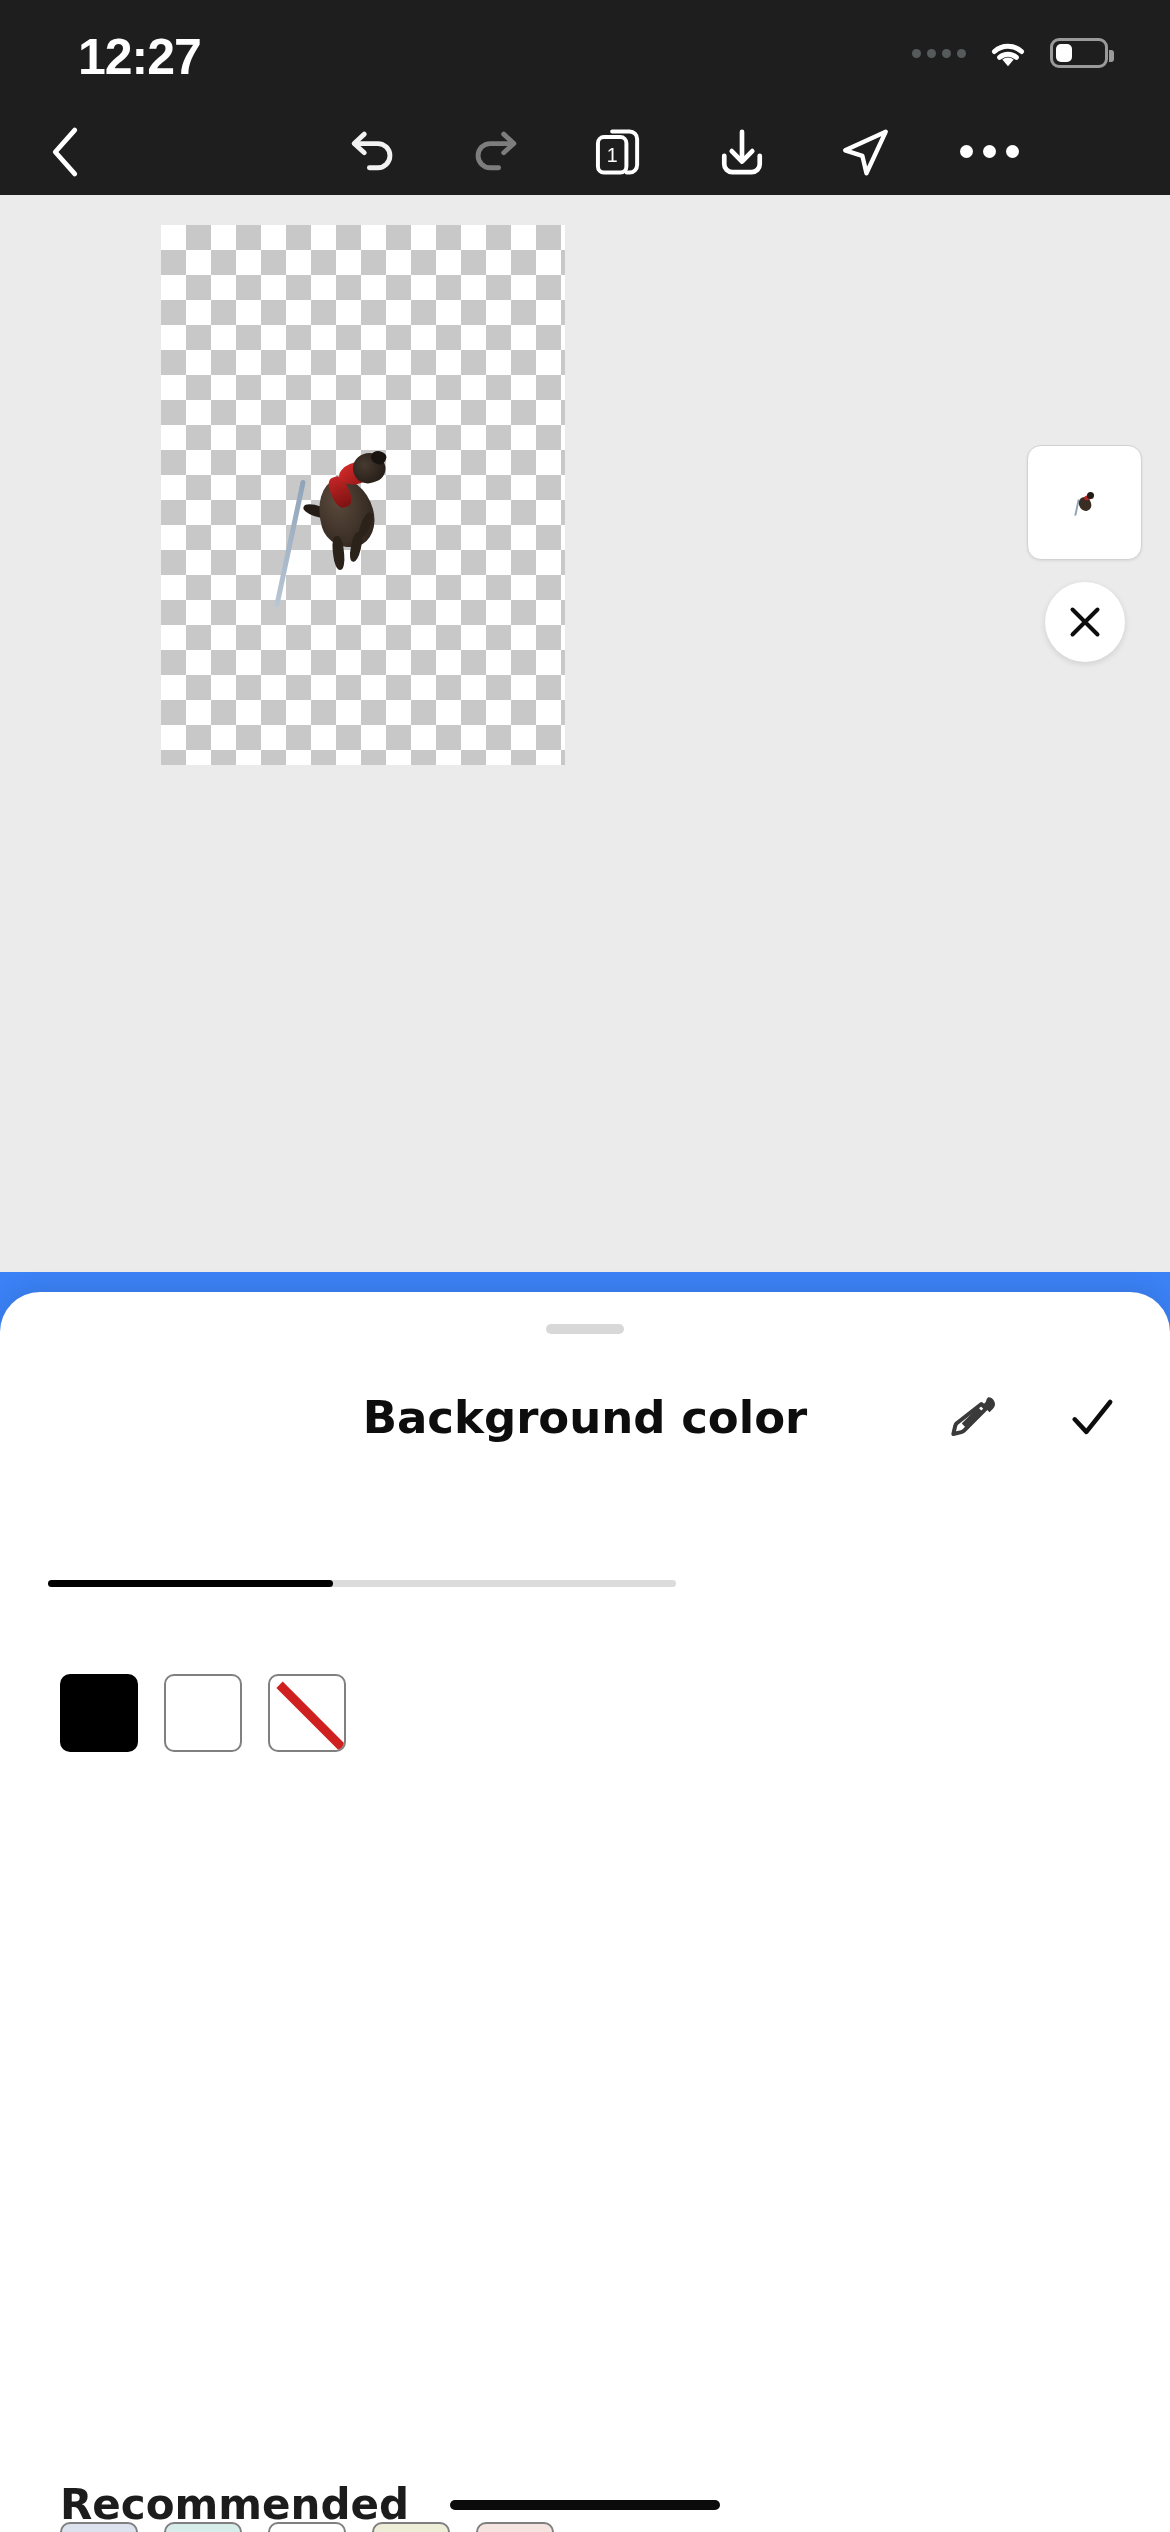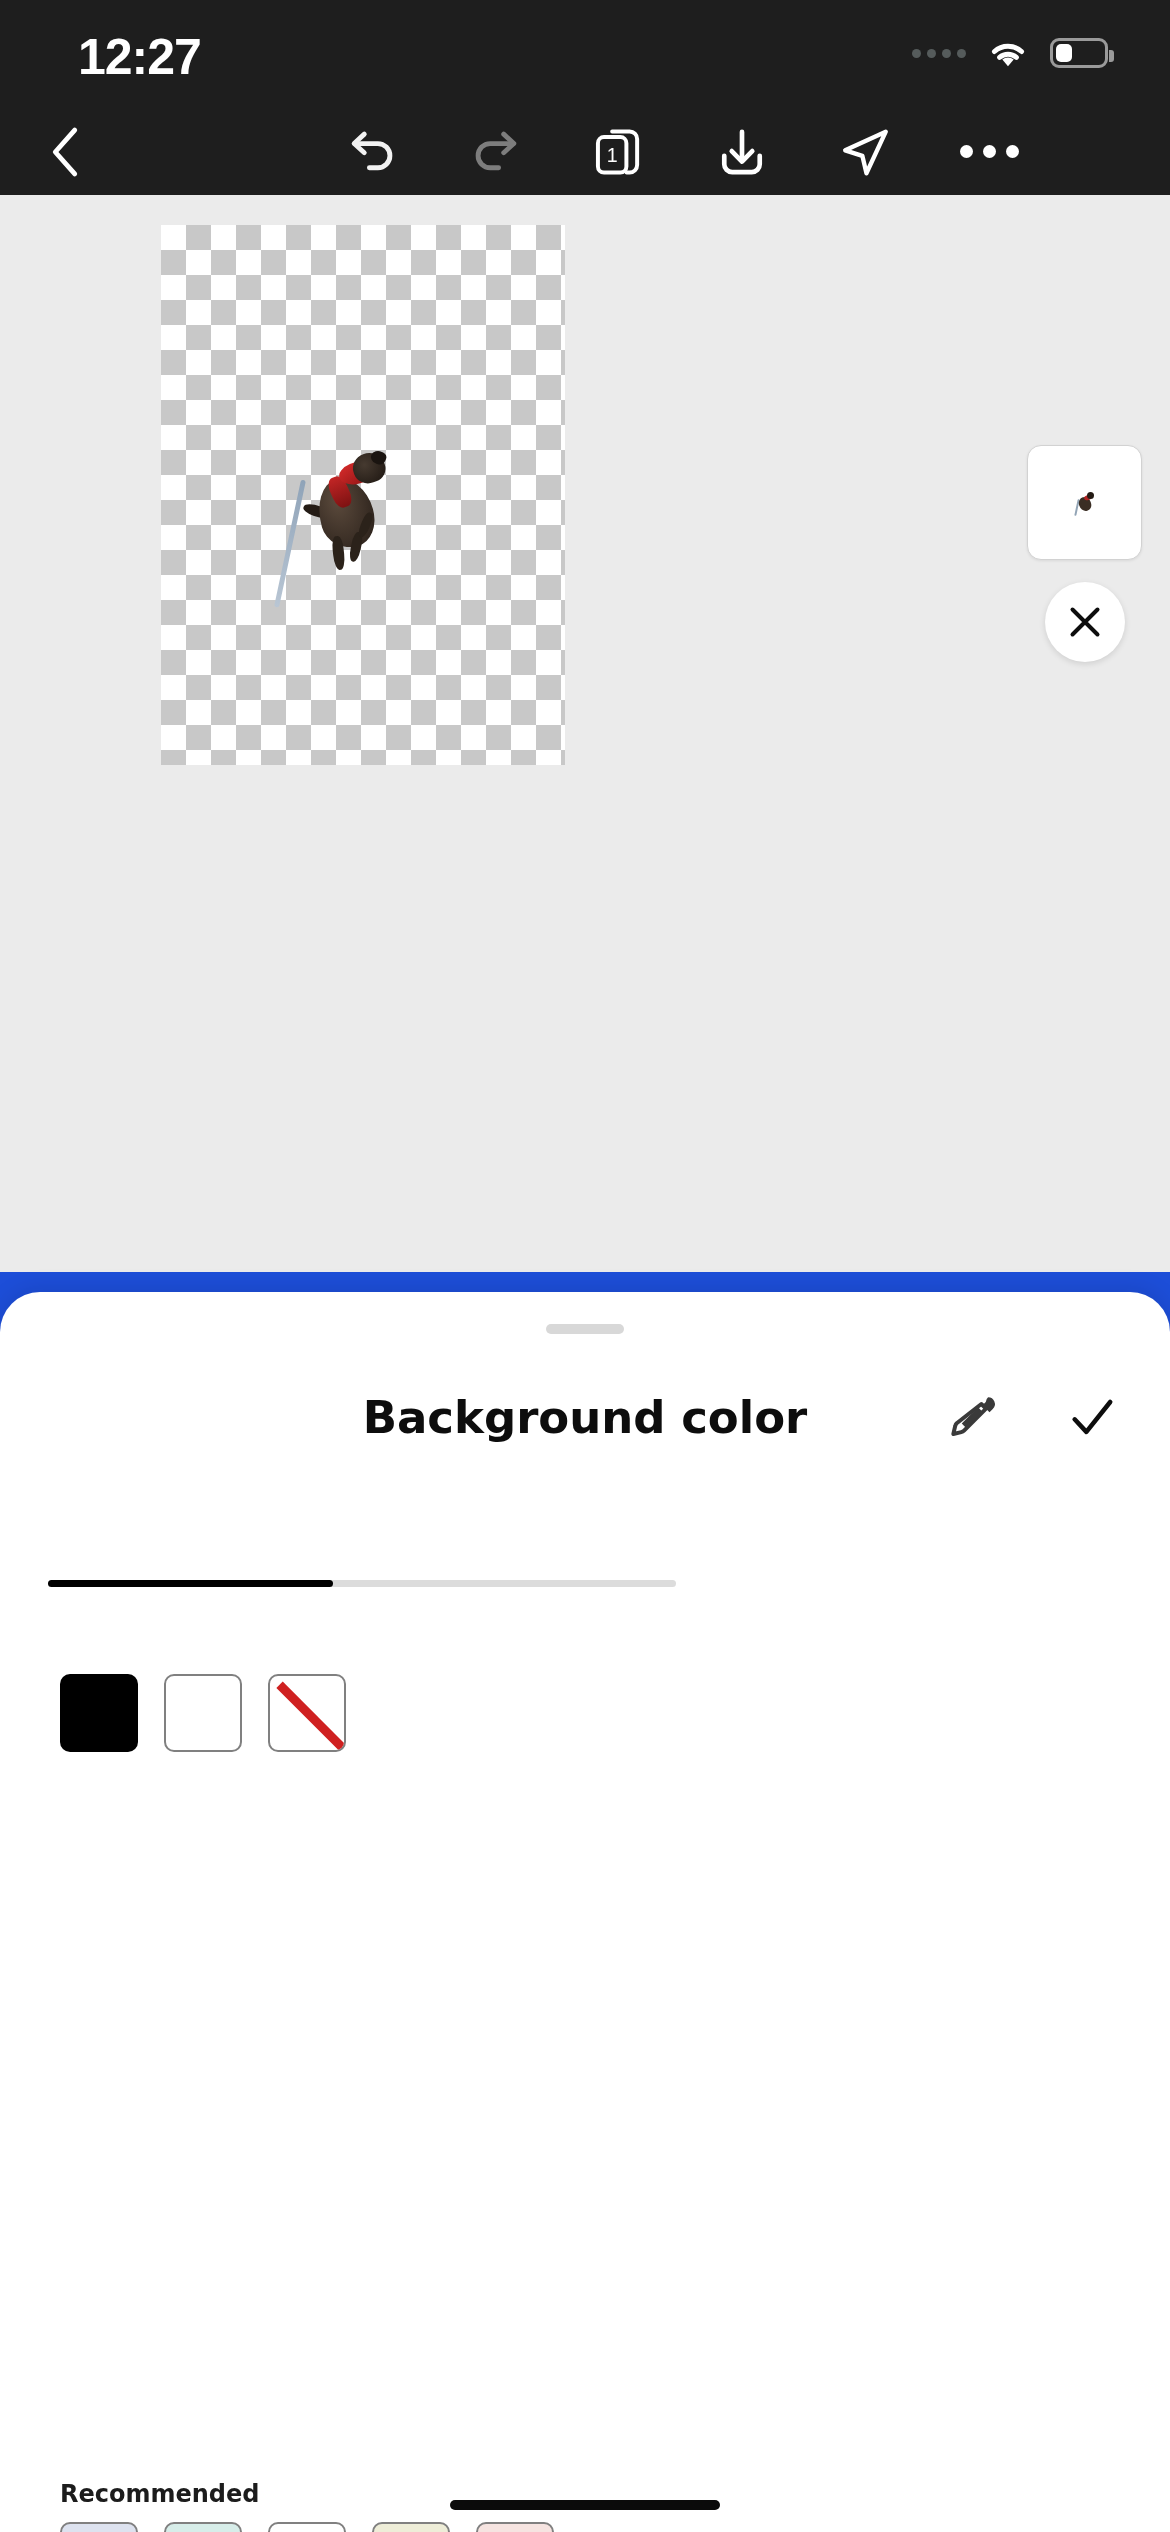--- a/index.html
+++ b/index.html
@@ -2,21 +2,21 @@
 <html><head>
 <meta charset="utf-8">
 <style>
   * { box-sizing: border-box; margin: 0; padding: 0; }
   html, body {
     width: 1170px; height: 2532px;
     font-family: "Liberation Sans", sans-serif;
     background: #e9e9e9;
     overflow: hidden;
   }
-  .phone { position: relative; width: 1170px; height: 2532px; background: #1d4ed8; }
+  .phone { position: relative; width: 1170px; height: 2532px; background: #3b82f6; }
 
   
   .statusbar {
     position: absolute; top: 0; left: 0; width: 1170px; height: 108px;
     background: #1e1e1e;
   }
   .clock {
     position: absolute; left: 78px; top: 28px;
     color: #ffffff; font-size: 50px; font-weight: 600;
     letter-spacing: -1px; font-family: "Liberation Sans", sans-serif;
@@ -199,21 +199,21 @@
     overflow: hidden; flex: 0 0 auto;
   }
   .sw.noborder { border: none; }
   .sw .slash {
     position: absolute; left: -4px; top: 50%; width: 125%; height: 9px;
     background: #cf2020; transform: rotate(45deg); transform-origin: center;
   }
   .row-basic { top: 382px; left: 60px; }
 
   .sec-title {
-    position: absolute; left: 60px; font-size: 24px; font-weight: 700;
+    position: absolute; left: 60px; font-size: 42px; font-weight: 700;
     color: #1c1c1c; font-family: "DejaVu Sans", sans-serif;
   }
   .rec-title { top: 1188px; }
   .row-recommended { top: 1230px; left: 60px; gap: 26px; }
 
   .home-indicator {
     position: absolute; left: 50%; transform: translateX(-50%); bottom: 22px;
     width: 270px; height: 10px; background: #0b0b0b; border-radius: 6px;
   }
 </style>

